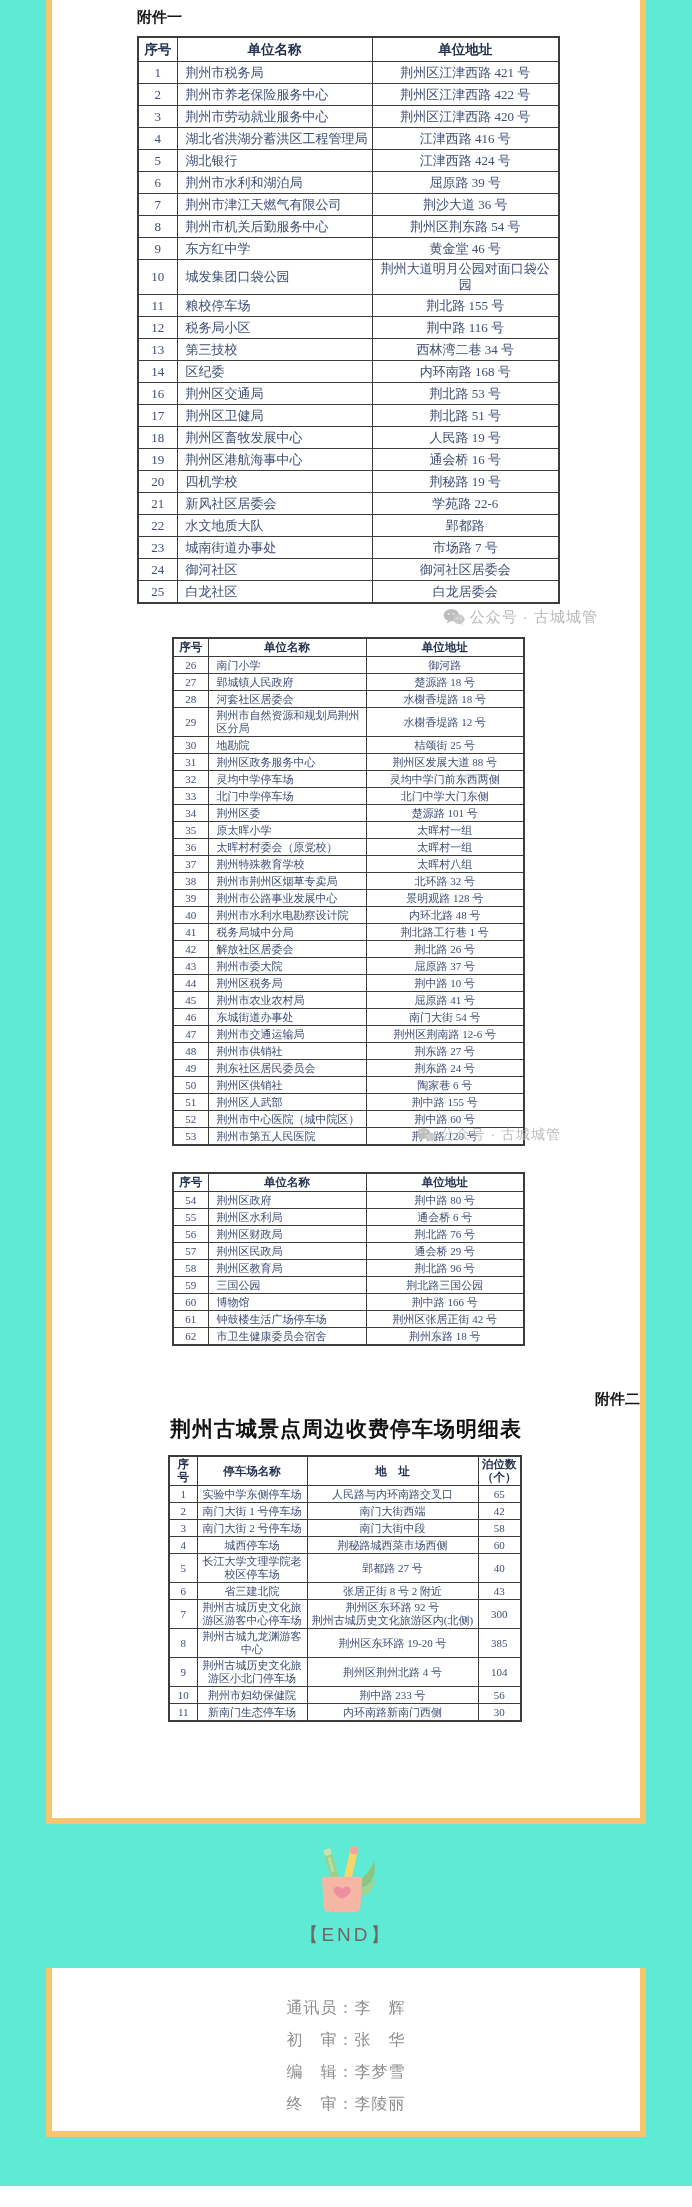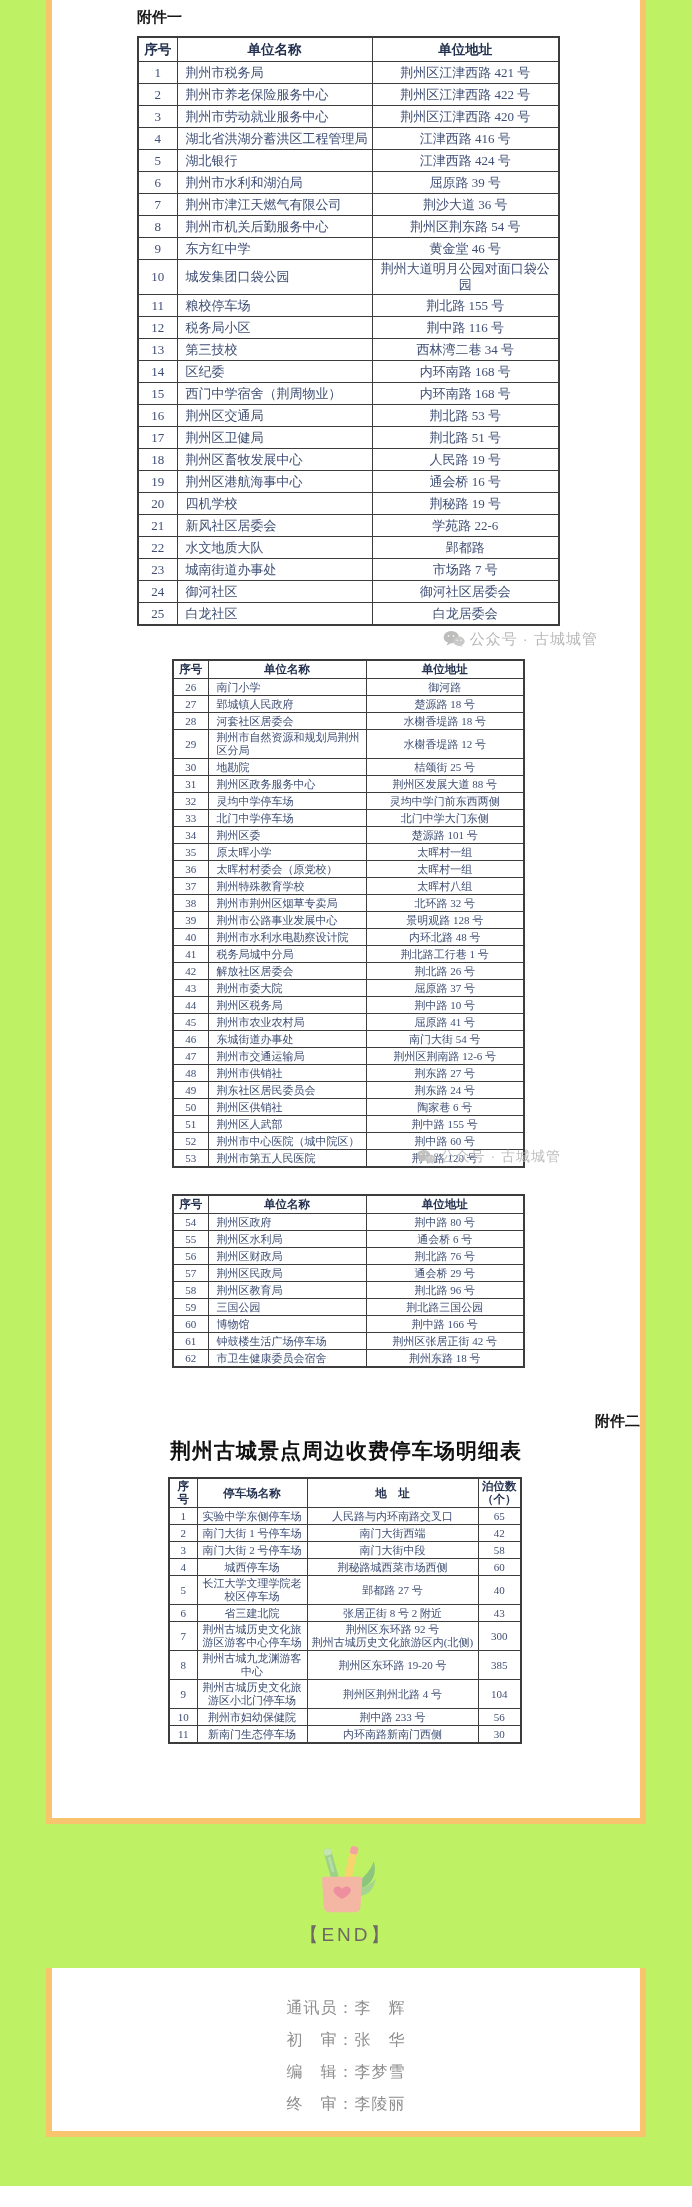--- a/index.html
+++ b/index.html
@@ -1,17 +1,17 @@
 <!DOCTYPE html>
 <html><head>
 <meta charset="utf-8">
 <style>
   html,body { margin:0; padding:0; background:#ffffff; }
   .page { width:692px; font-family:"Liberation Sans", sans-serif; }
-  .article { background:#bef264; }
+  .article { background:#5eead4; }
 
   
   .card { margin:0 46px; background:#ffffff; box-sizing:border-box;
           border-left:6px solid #f9c46e; border-right:6px solid #f9c46e; }
   .main-card { height:1824px; border-bottom:6px solid #f9c46e; padding-top:6px; overflow:hidden; }
   .credits-card { height:169px; border-bottom:6px solid #f9c46e; padding-top:24px; overflow:hidden; text-align:center; }
 
   .attach-label { font-family:"Liberation Serif","DejaVu Serif",serif; font-weight:bold;
                   font-size:15px; color:#161616; margin:2px 0 0 85px; line-height:18px; }
   .attach-label.second { margin:44px 0 0 68px;text-align:right; }
@@ -138,25 +138,20 @@
                 <td>荆中路 116 号</td>
               </tr>
               <tr>
                 <td>13</td>
                 <td>第三技校</td>
                 <td>西林湾二巷 34 号</td>
               </tr>
               <tr>
                 <td>14</td>
                 <td>区纪委</td>
-                <td>内环南路 168 号</td>
-              </tr>
-              <tr>
-                <td>15</td>
-                <td>西门中学宿舍（荆周物业）</td>
                 <td>内环南路 168 号</td>
               </tr>
               <tr>
                 <td>16</td>
                 <td>荆州区交通局</td>
                 <td>荆北路 53 号</td>
               </tr>
               <tr>
                 <td>17</td>
                 <td>荆州区卫健局</td>

